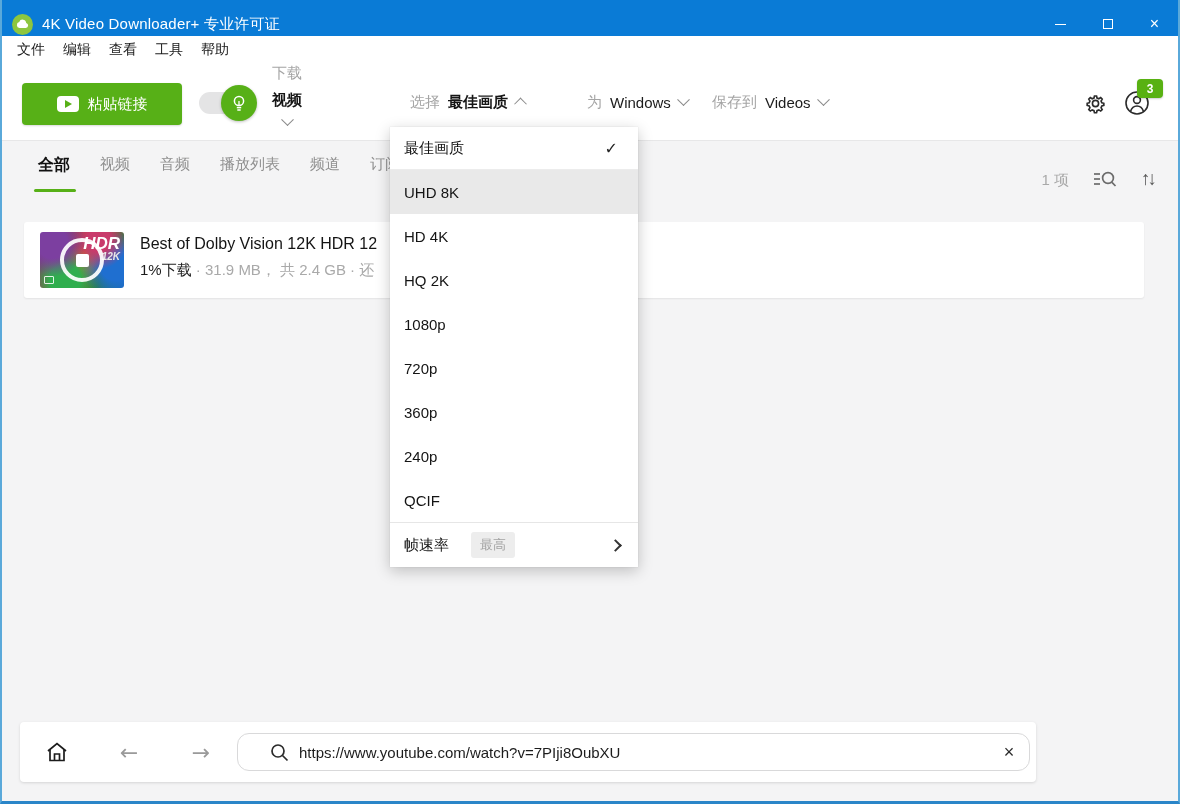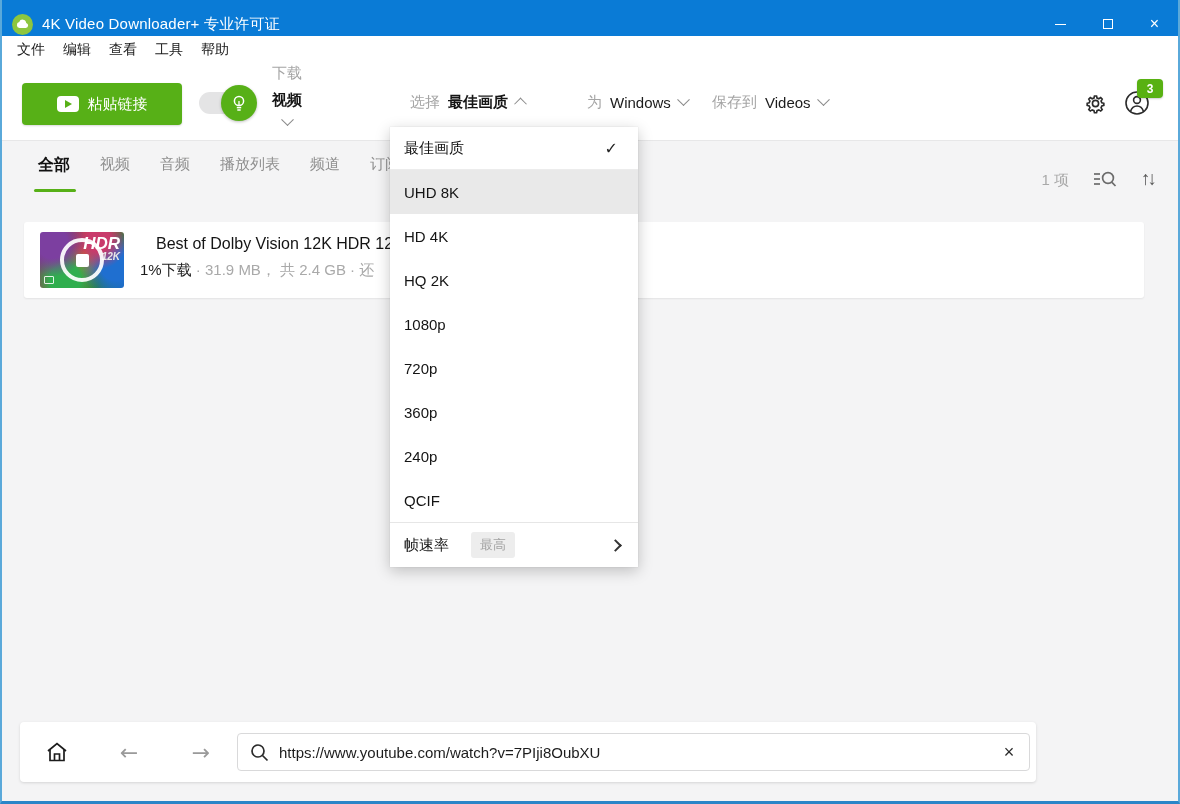--- a/index.html
+++ b/index.html
@@ -65,21 +65,21 @@
       radial-gradient(circle at 30% 85%, #2fae4e 0 20%, transparent 45%),
       radial-gradient(circle at 55% 55%, #e0641f 0 14%, transparent 36%),
       linear-gradient(120deg, #5b2d7e, #b4452f 45%, #2e7d32 75%, #1565c0); }
   .thumb-hdr { position:absolute; right:4px; top:3px; text-align:right; color:#fff; font-style:italic; font-weight:bold; line-height:1; }
   .thumb-hdr .l1 { font-size:17px; display:block; }
   .thumb-hdr .l2 { font-size:10px; display:block; color:#e8e8e8; }
   .thumb-logo { position:absolute; left:4px; bottom:4px; width:10px; height:8px; border:1px solid rgba(255,255,255,.85); border-radius:1px; }
   .progress-ring { position:absolute; left:50%; top:50%; width:44px; height:44px; margin:-22px 0 0 -22px; border-radius:50%;
     border:4px solid rgba(255,255,255,.92); display:flex; align-items:center; justify-content:center; }
   .stop-square { width:13px; height:13px; background:#fff; border-radius:2px; }
-  .dl-title { position:absolute; left:116px; top:13px; font-size:16px; color:#141414; white-space:nowrap;margin-left:16px; }
+  .dl-title { position:absolute; left:116px; top:13px; font-size:16px; color:#141414; white-space:nowrap; }
   .dl-sub { position:absolute; left:116px; top:39px; font-size:15px; white-space:nowrap; }
   .dl-progress { color:#1c1c1c; }
   .dl-details { color:#a9a9a9; }
 
   
   .quality-menu { position:absolute; left:388px; top:127px; width:248px; background:#fff; z-index:50;
     box-shadow:0 4px 14px rgba(0,0,0,.22), 0 0 1px rgba(0,0,0,.15); }
   .qm-header { height:43px; display:flex; align-items:center; padding:0 20px 0 14px; font-size:15px; color:#141414;
     border-bottom:1px solid #ececec; }
   .qm-check { margin-left:auto; color:#222; font-size:16px; }
@@ -88,22 +88,22 @@
   .qm-framerate { height:45px; display:flex; align-items:center; padding:0 18px 0 14px; border-top:1px solid #e6e6e6; font-size:15px; color:#141414; }
   .fr-badge { margin-left:22px; background:#ededed; color:#a3a3a3; font-size:13px; padding:4px 9px; border-radius:3px; }
   .chev-right { margin-left:auto; width:9px; height:9px; border-right:2px solid #333; border-bottom:2px solid #333; transform:rotate(-45deg); }
 
   
   .bottom-card { position:absolute; left:18px; top:722px; width:1016px; height:60px; background:#fff; border-radius:4px;
     box-shadow:0 1px 3px rgba(0,0,0,.13); display:flex; align-items:center; }
   .nav-btn { background:none; border:none; width:46px; height:46px; display:flex; align-items:center; justify-content:center; }
   .nav-home { margin-left:14px; }
   .nav-arrow { font-size:22px; color:#9a9a9a; font-family:"DejaVu Sans",sans-serif; }
-  .url-box { position:absolute; left:217px; top:11px; width:793px; height:38px; border:1px solid #d9d9da; border-radius:4px;
-    display:flex; align-items:center; background:#fff; }
+  .url-box { position:absolute; left:217px; top:11px; width:793px; height:38px; border:1px solid #d9d9da; border-radius:12px;
+    display:flex; align-items:center; background:#fff;padding-left:20px; }
   .url-input { flex:1; border:none; outline:none; font-size:15px; color:#1c1c1c; font-family:inherit; background:transparent; height:100%; }
   .url-clear { background:none; border:none; font-size:18px; color:#2b2b2b; width:40px; height:36px; line-height:36px; }
   svg { display:block; }
 </style>
 </head>
 <body>
 
 <div class="window">
 
   <div class="titlebar">

